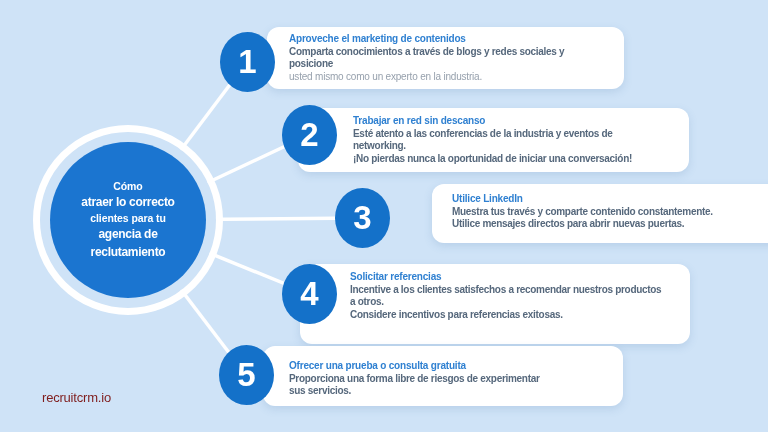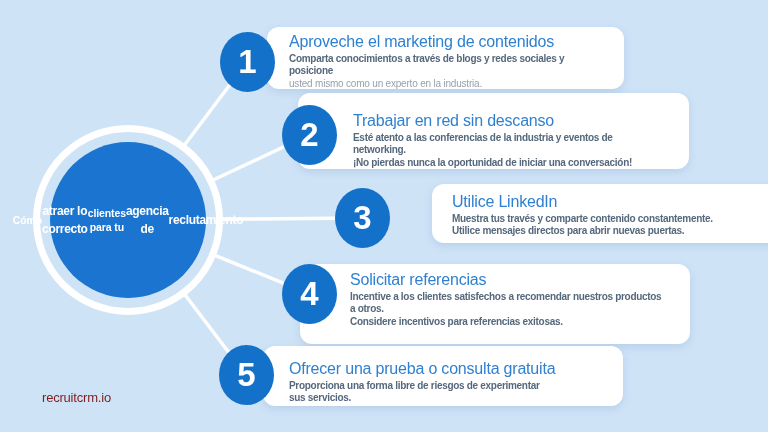--- a/index.html
+++ b/index.html
@@ -29,28 +29,28 @@
   
   .card {
     position: absolute;
     z-index: 2;
     background: #ffffff;
     border-radius: 12px;
     box-shadow: 0 3px 8px rgba(80,120,170,0.18);
     padding-right: 6px;
   }
   .card1 { left: 267px; top: 27px;  width: 357px; height: 62px; padding-left: 22px; padding-top: 6px; }
-  .card2 { left: 298px; top: 93px; width: 391px; height: 76px; padding-left: 55px; padding-top: 19px; }
+  .card2 { left: 298px; top: 108px; width: 391px; height: 64px; padding-left: 55px; padding-top: 7px; }
   .card3 { left: 392px; top: 184px; width: 352px; height: 59px; padding-left: 20px; padding-top: 9px; margin-left: 40px; }
   .card4 { left: 300px; top: 264px; width: 390px; height: 80px; padding-left: 50px; padding-top: 7px; }
   .card5 { left: 263px; top: 346px; width: 360px; height: 60px; padding-left: 26px; padding-top: 14px; }
 
   .card-title {
-    font-size: 16px;
-    font-weight: normal;
+    font-size: 10px;
+    font-weight: bold;
     letter-spacing: -0.2px;
     color: #2f80d1;
     margin-bottom: 2px;
   }
   .card-body {
     font-size: 10px;
     font-weight: bold;
     letter-spacing: -0.3px;
     color: #56687c;
     line-height: 12.4px;
@@ -97,21 +97,21 @@
   }
   .hub {
     position: absolute;
     z-index: 3;
     left: 50px; top: 142px;
     width: 156px; height: 156px;
     border-radius: 50%;
     background: #1b75d0;
     color: #ffffff;
     display: flex;
-    flex-direction: row;
+    flex-direction: column;
     align-items: center;
     justify-content: center;
     text-align: center;
   }
   .hub-line-sm  { font-size: 10.5px; font-weight: bold; letter-spacing: -0.1px; line-height: 14px; }
   .hub-line-big { font-size: 12px;   font-weight: bold; letter-spacing: -0.3px; line-height: 18px; }
 
   
   .logo {
     position: absolute;

